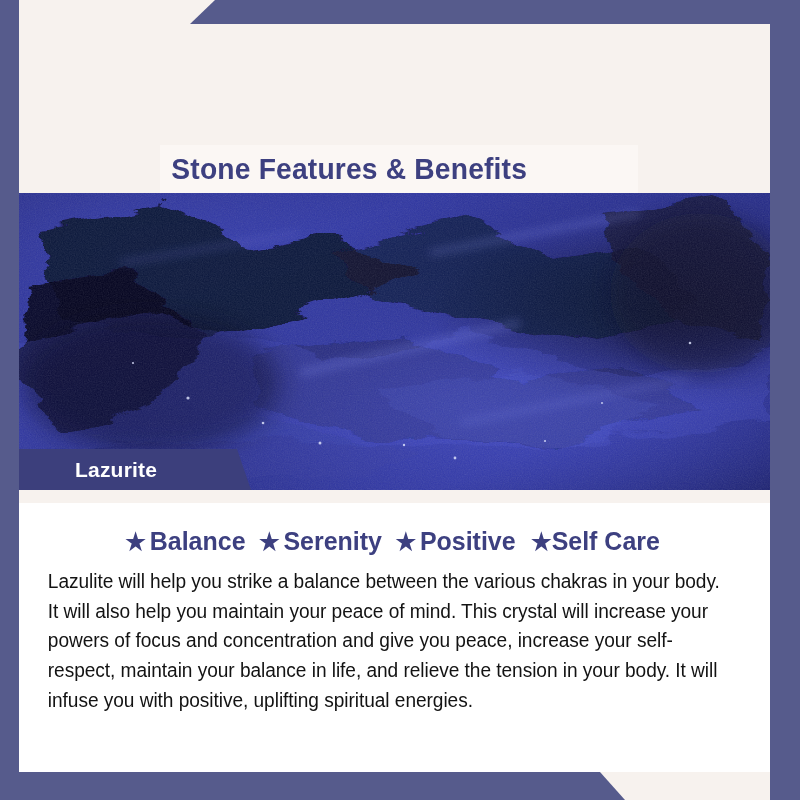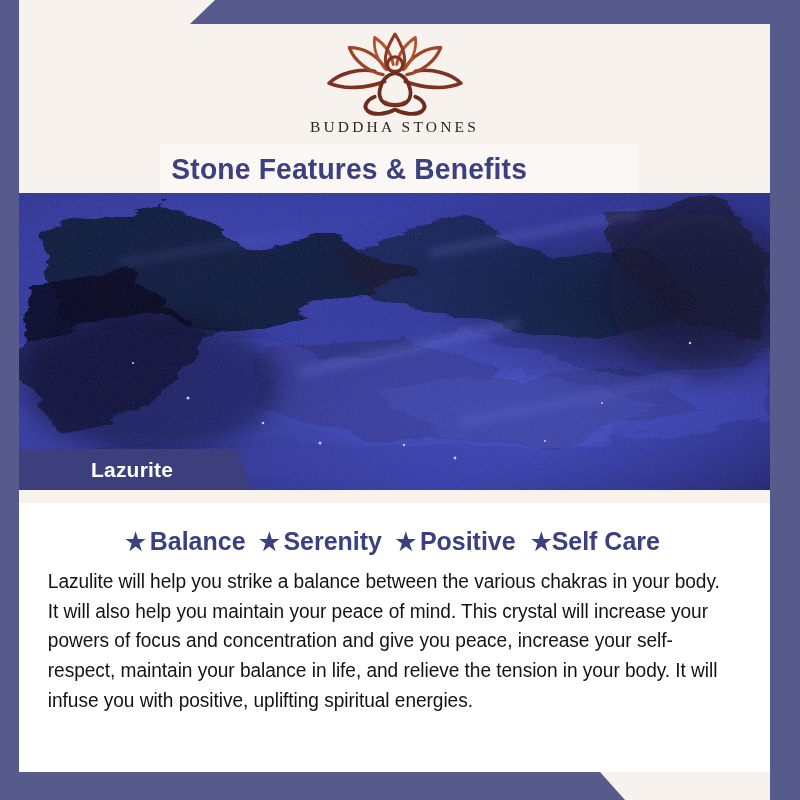--- a/index.html
+++ b/index.html
@@ -120,21 +120,21 @@
     position: absolute;
     left: 19px; top: 449px;
     width: 232px; height: 41px;
     background: #3C3F7C;
     clip-path: polygon(0 0, 218px 0, 232px 41px, 0 41px);
     display: flex;
     align-items: center;
     z-index: 8;
   }
   .stone-banner .stone-name {
-    margin-left: 72px;
+    margin-left: 56px;
     color: #FFFFFF;
     font-size: 21px;
     font-weight: bold;
     letter-spacing: 0.2px;
     white-space: nowrap;
     text-align: right;
   }
 
   
   .strip {
@@ -188,49 +188,20 @@
     transform-origin: left top;
   }
 </style>
 </head>
 <body>
 
 <div id="card">
 
   <div class="page-inner"></div>
 
-  <div class="header">
-    <svg class="logo-mark" viewBox="0 0 200 104" aria-hidden="true">
-      <g fill="none" stroke-linecap="round" stroke-linejoin="round">
-
-        <path d="M88 62 C66 70 40 72 22 64 C34 52 58 46 76 50" stroke="#7E3322" stroke-width="4.2"></path>
-
-        <path d="M112 62 C134 70 160 72 178 64 C166 52 142 46 124 50" stroke="#7E3322" stroke-width="4.2"></path>
-
-        <path d="M86 54 C68 50 52 38 46 22 C64 22 80 32 88 46" stroke="#9C4427" stroke-width="3.8"></path>
-
-        <path d="M114 54 C132 50 148 38 154 22 C136 22 120 32 112 46" stroke="#9C4427" stroke-width="3.8"></path>
-
-        <path d="M90 48 C80 38 74 24 76 10 C88 18 96 30 98 42" stroke="#B4512C" stroke-width="3.4"></path>
-
-        <path d="M110 48 C120 38 126 24 124 10 C112 18 104 30 102 42" stroke="#B4512C" stroke-width="3.4"></path>
-
-        <path d="M100 6 C90 22 86 34 90 44 C94 52 106 52 110 44 C114 34 110 22 100 6 Z" stroke="#8C3A23" stroke-width="3.6"></path>
-
-        <circle cx="100" cy="42" r="9" stroke="#7E3322" stroke-width="3.8"></circle>
-
-        <path d="M100 52 C90 54 84 62 82 72 C80 82 86 90 96 90 L104 90 C114 90 120 82 118 72 C116 62 110 54 100 52 Z" stroke="#6E2C1E" stroke-width="4.4"></path>
-
-        <path d="M76 80 C66 84 62 92 68 97 C76 103 92 100 100 95 C108 100 124 103 132 97 C138 92 134 84 124 80" stroke="#6E2C1E" stroke-width="4.6"></path>
-
-        <path d="M88 86 C94 90 106 90 112 86" stroke="#7E3322" stroke-width="3.2"></path>
-      </g>
-    </svg>
-    <div class="brand-name">BUDDHA STONES</div>
-  </div>
 
   <div class="title-plaque">
     <span class="title-text">Stone Features &amp; Benefits</span>
   </div>
 
   <div class="photo">
     <svg viewBox="0 0 770 297" preserveAspectRatio="none" aria-hidden="true">
       <defs>
         <linearGradient id="rockBase" x1="0" y1="0" x2="1" y2="1">
           <stop offset="0%" stop-color="#272C86"></stop>

